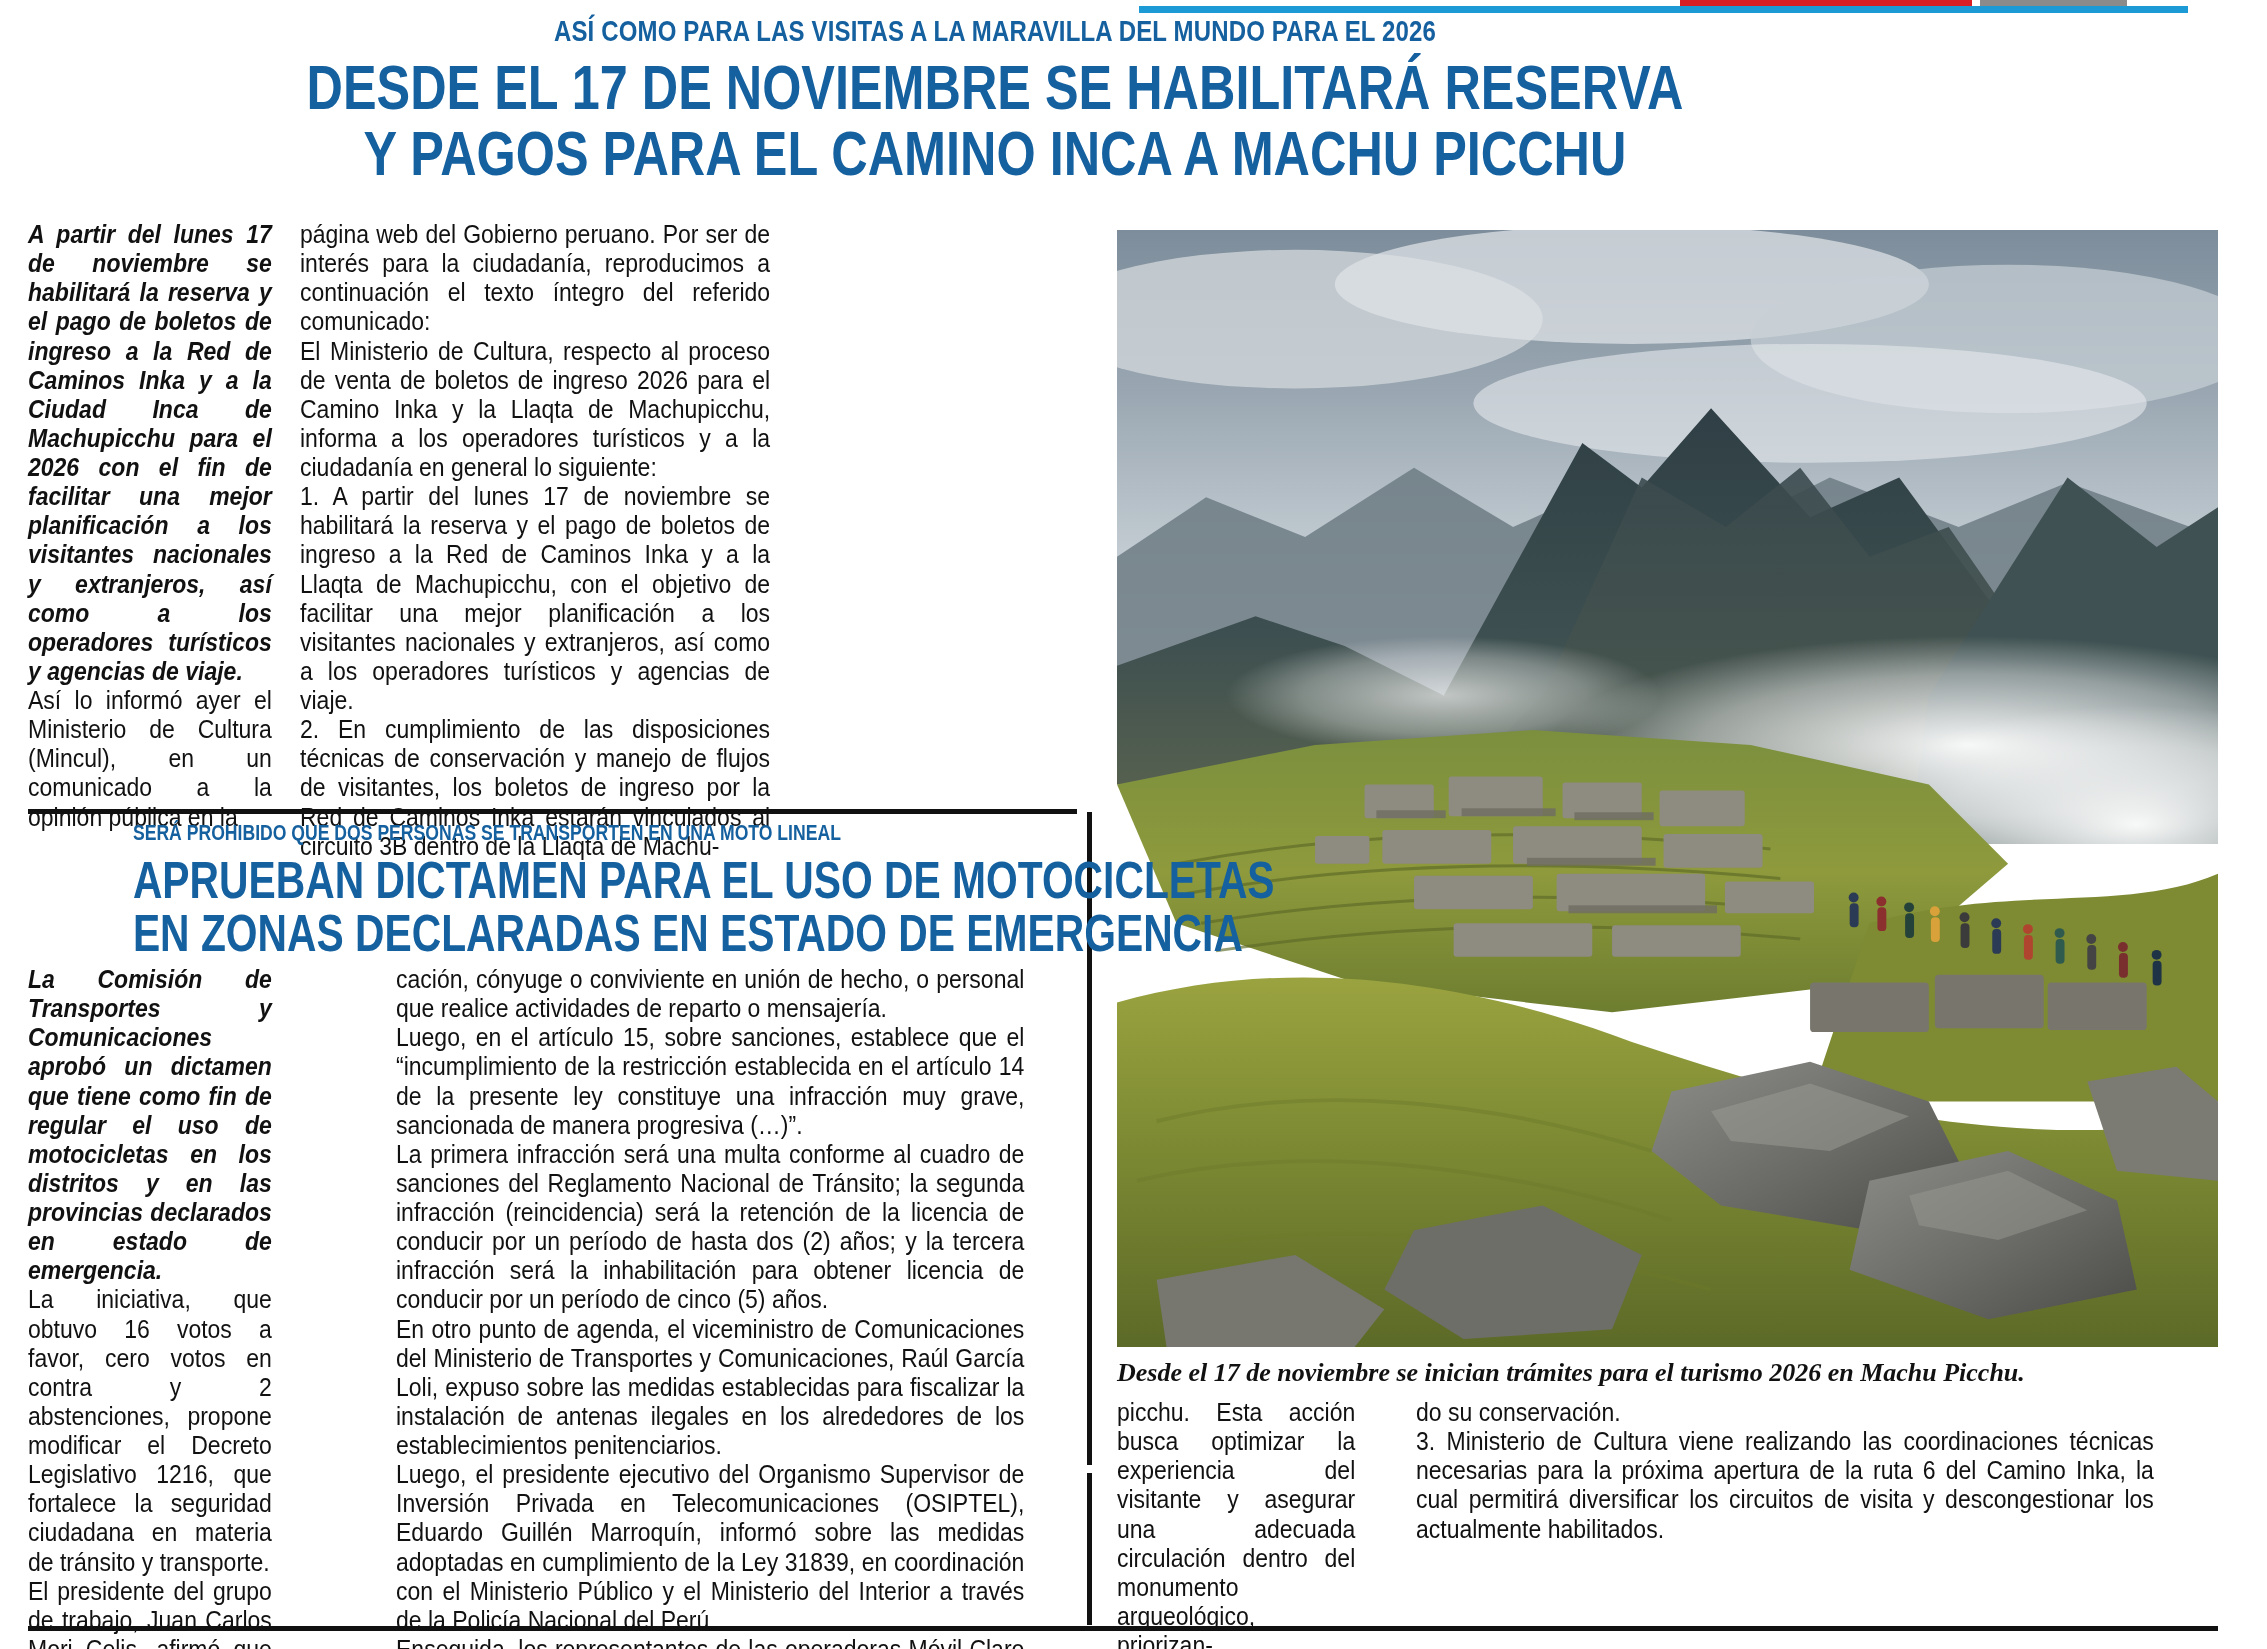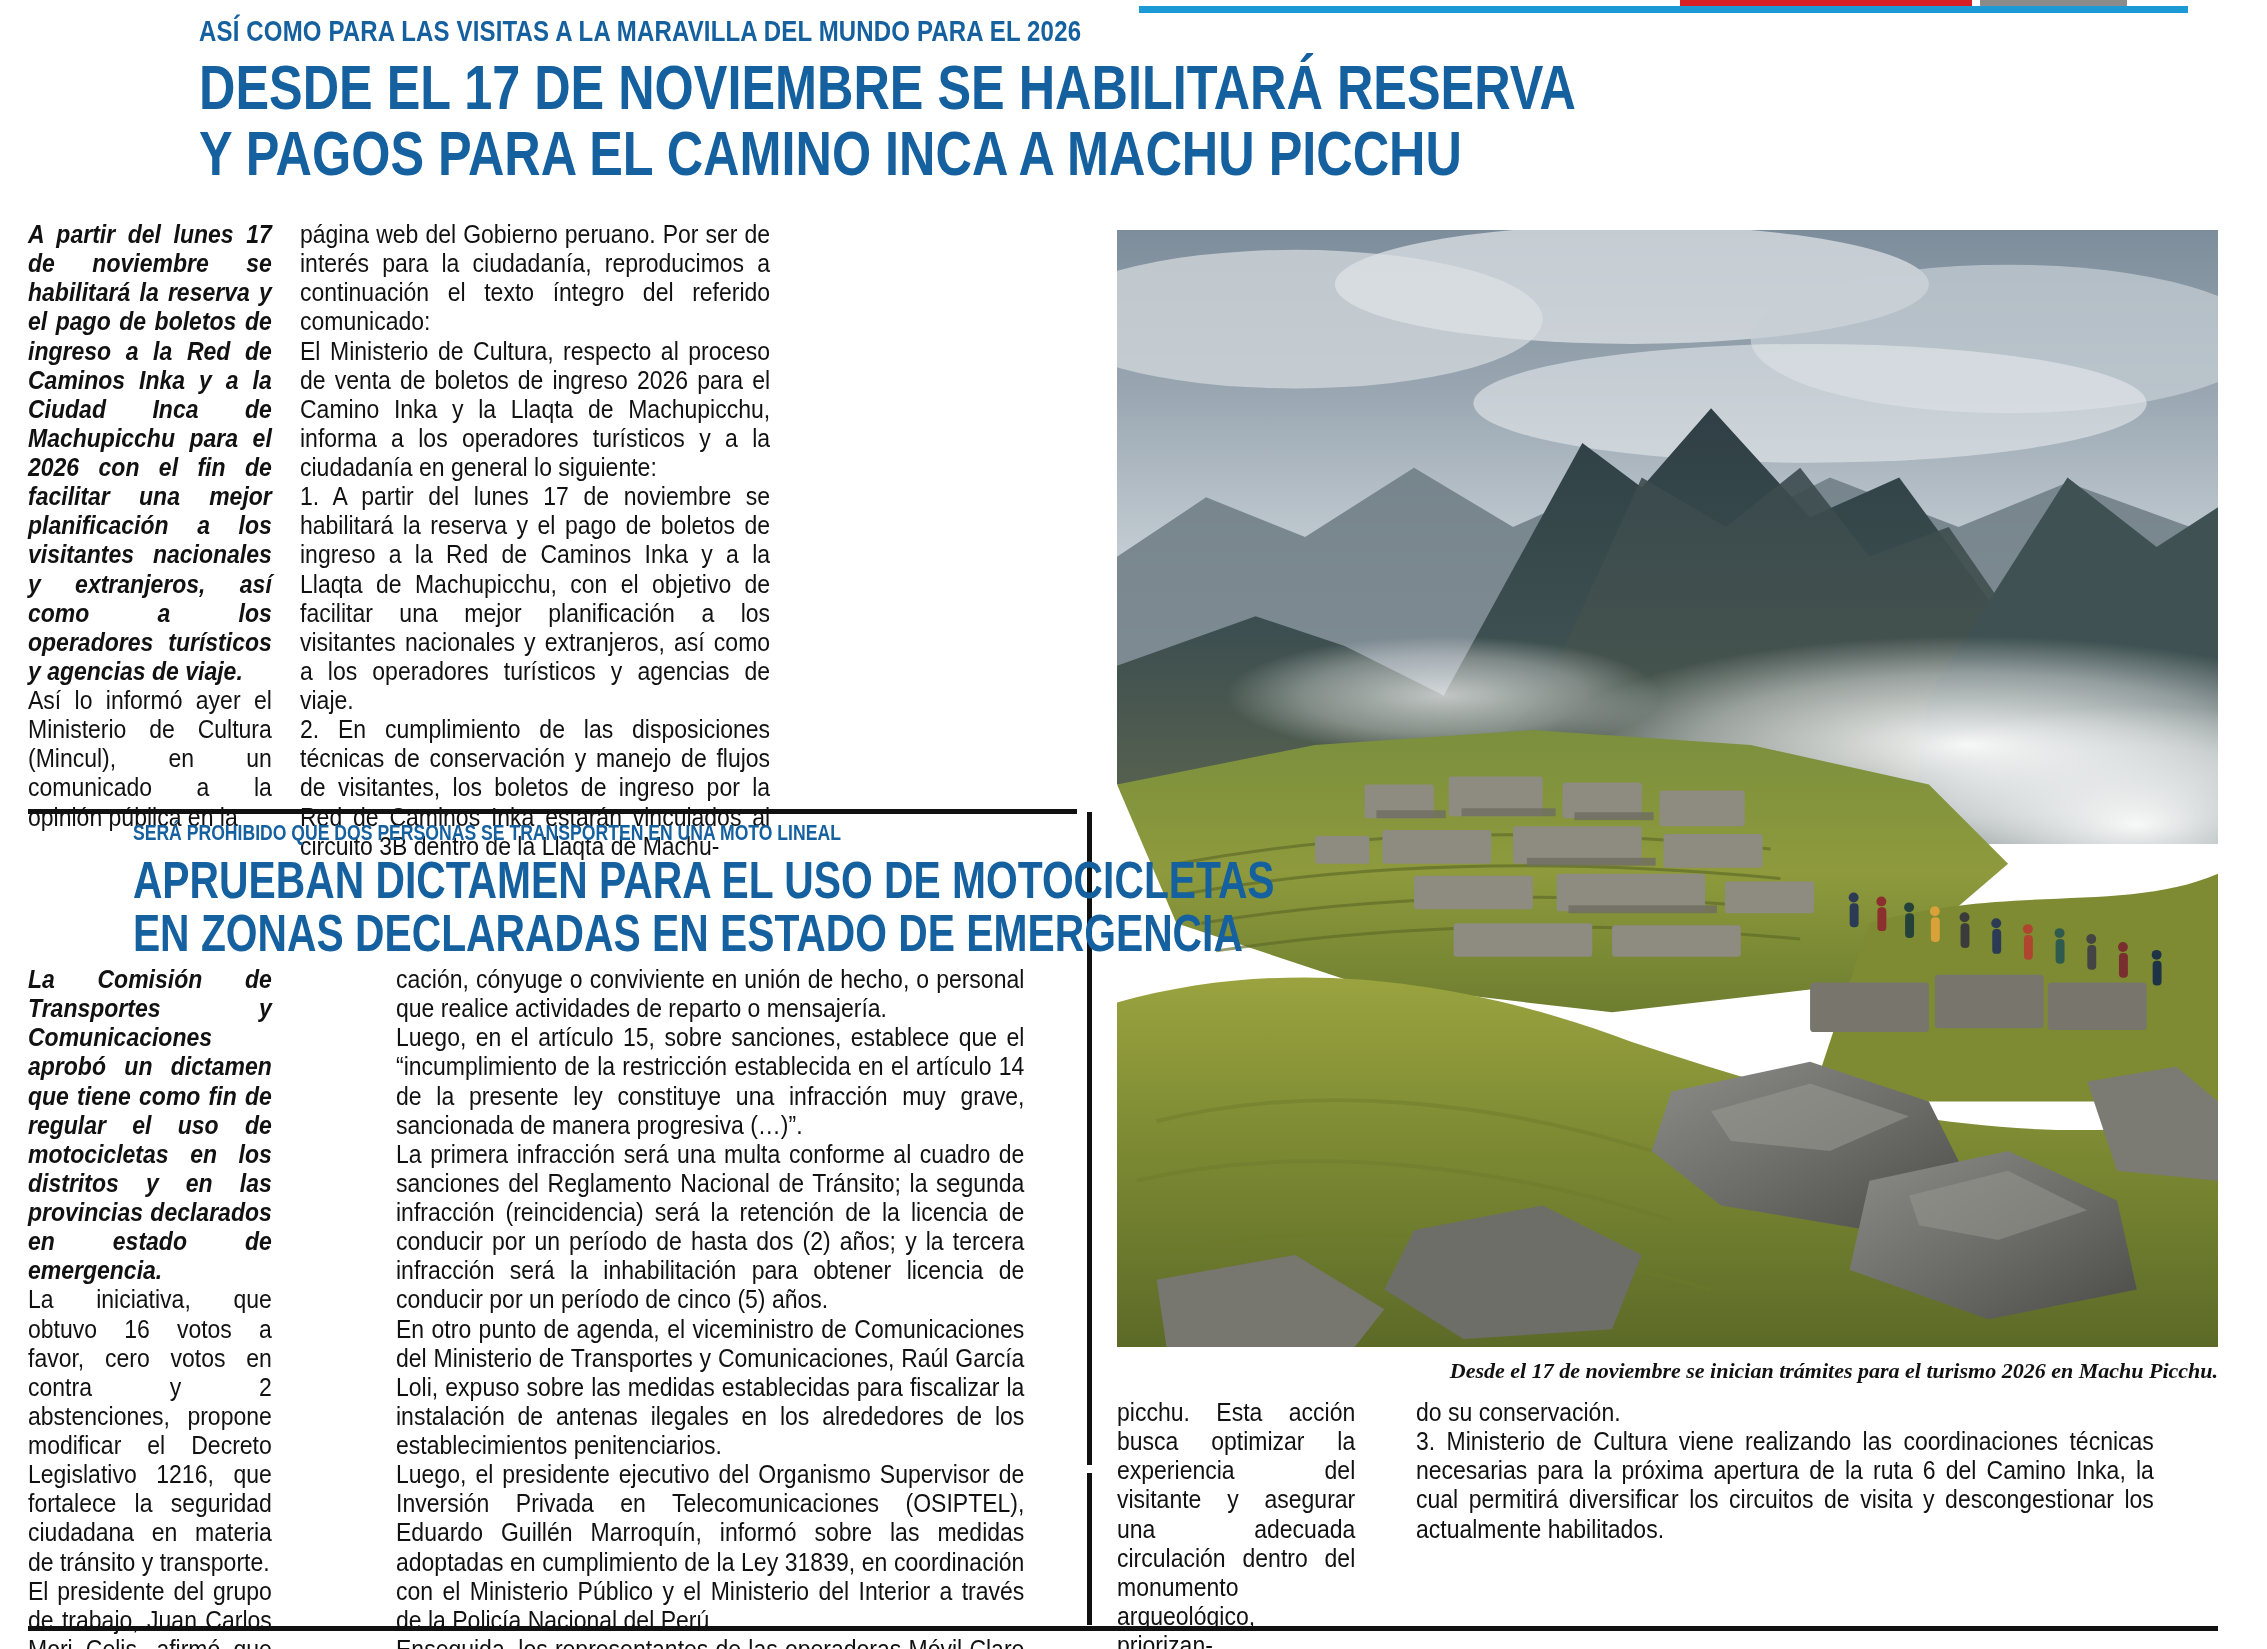--- a/index.html
+++ b/index.html
@@ -11,21 +11,21 @@
     overflow:hidden;
     position:relative;
   }
   
   #topbars{position:absolute;top:0;left:0;width:2267px;height:14px;}
   .bar-red{position:absolute;top:0;left:1680px;width:292px;height:9px;background:#d81f26;}
   .bar-gray{position:absolute;top:0;left:1980px;width:147px;height:9px;background:#8b8b8b;}
   .bar-cyan{position:absolute;top:6px;left:1139px;width:1049px;height:7px;background:#1c9ad6;}
 
   
-  #art1head{position:absolute;top:14px;left:0;width:1990px;text-align:left;}
+  #art1head{position:absolute;top:14px;left:0;width:1990px;text-align:center;}
   .kicker{
     font-family:"Liberation Sans Narrow","Liberation Sans",sans-serif;
     font-weight:bold;
     color:#15609f;
     font-size:30px;
     letter-spacing:0.2px;
     transform:scaleX(.80);
     transform-origin:center center;
     white-space:nowrap;
     line-height:1.1;
@@ -67,24 +67,24 @@
   #a1c2{position:absolute;left:300px;top:220px;width:511px;}
 
   
   #photo{
     position:absolute;left:1117px;top:230px;width:1101px;height:1117px;
     overflow:hidden;
   }
   #photo svg{display:block;width:1101px;height:1117px;}
   #photocap{
     position:absolute;left:1117px;top:1358px;width:1101px;
-    text-align:right;
+    text-align:left;
     font-family:"Liberation Serif",serif;
     font-weight:bold;font-style:italic;
-    font-size:22px;color:#111;
+    font-size:26px;color:#111;
   }
 
   
   .rule-thick{position:absolute;background:#111;}
   #rule2{left:28px;top:809px;width:1049px;height:5px;}
   #ruleBottom{left:28px;top:1626px;width:2190px;height:5px;}
 
   
   #vsep{position:absolute;left:1087px;top:812px;width:5px;height:653px;background:#111;}
   #vsep2{position:absolute;left:1087px;top:1473px;width:5px;height:152px;background:#111;}

